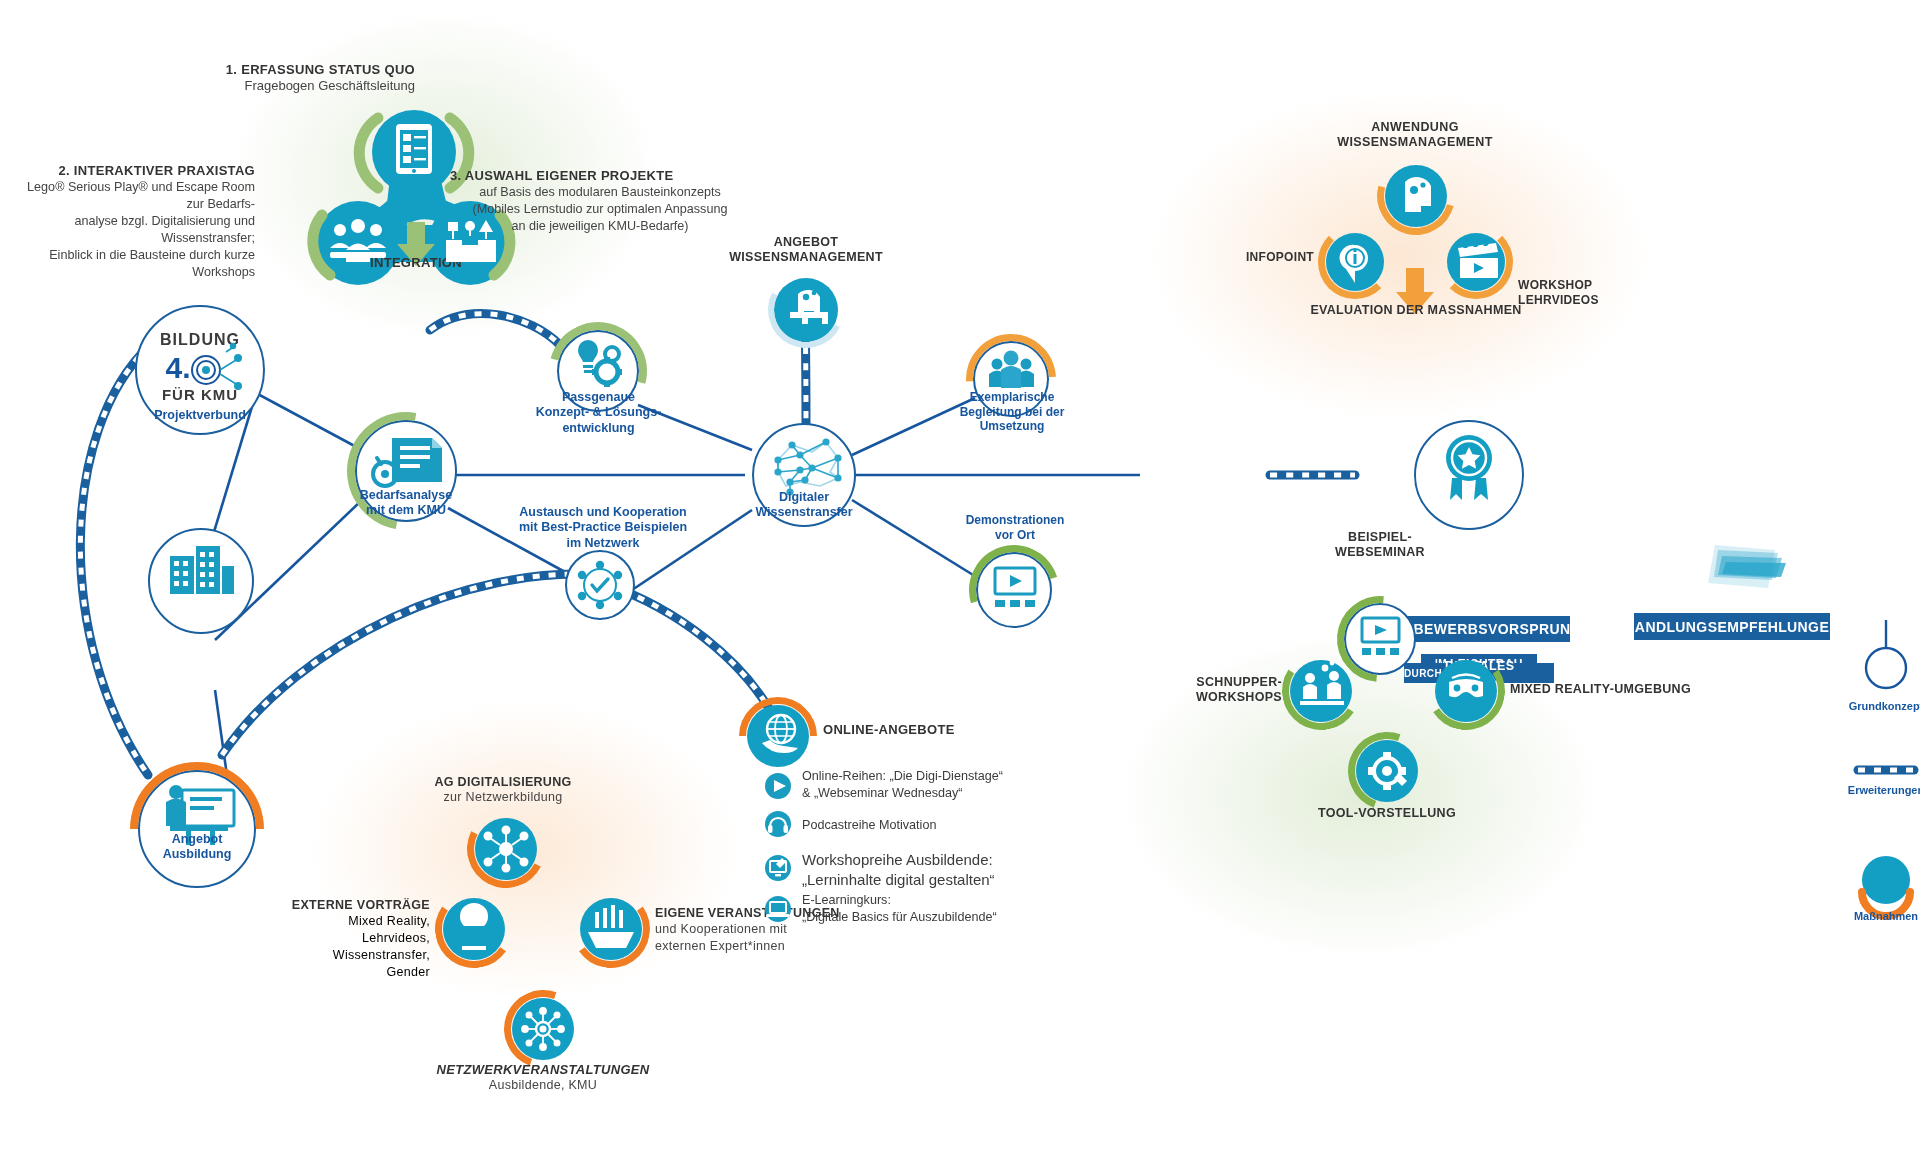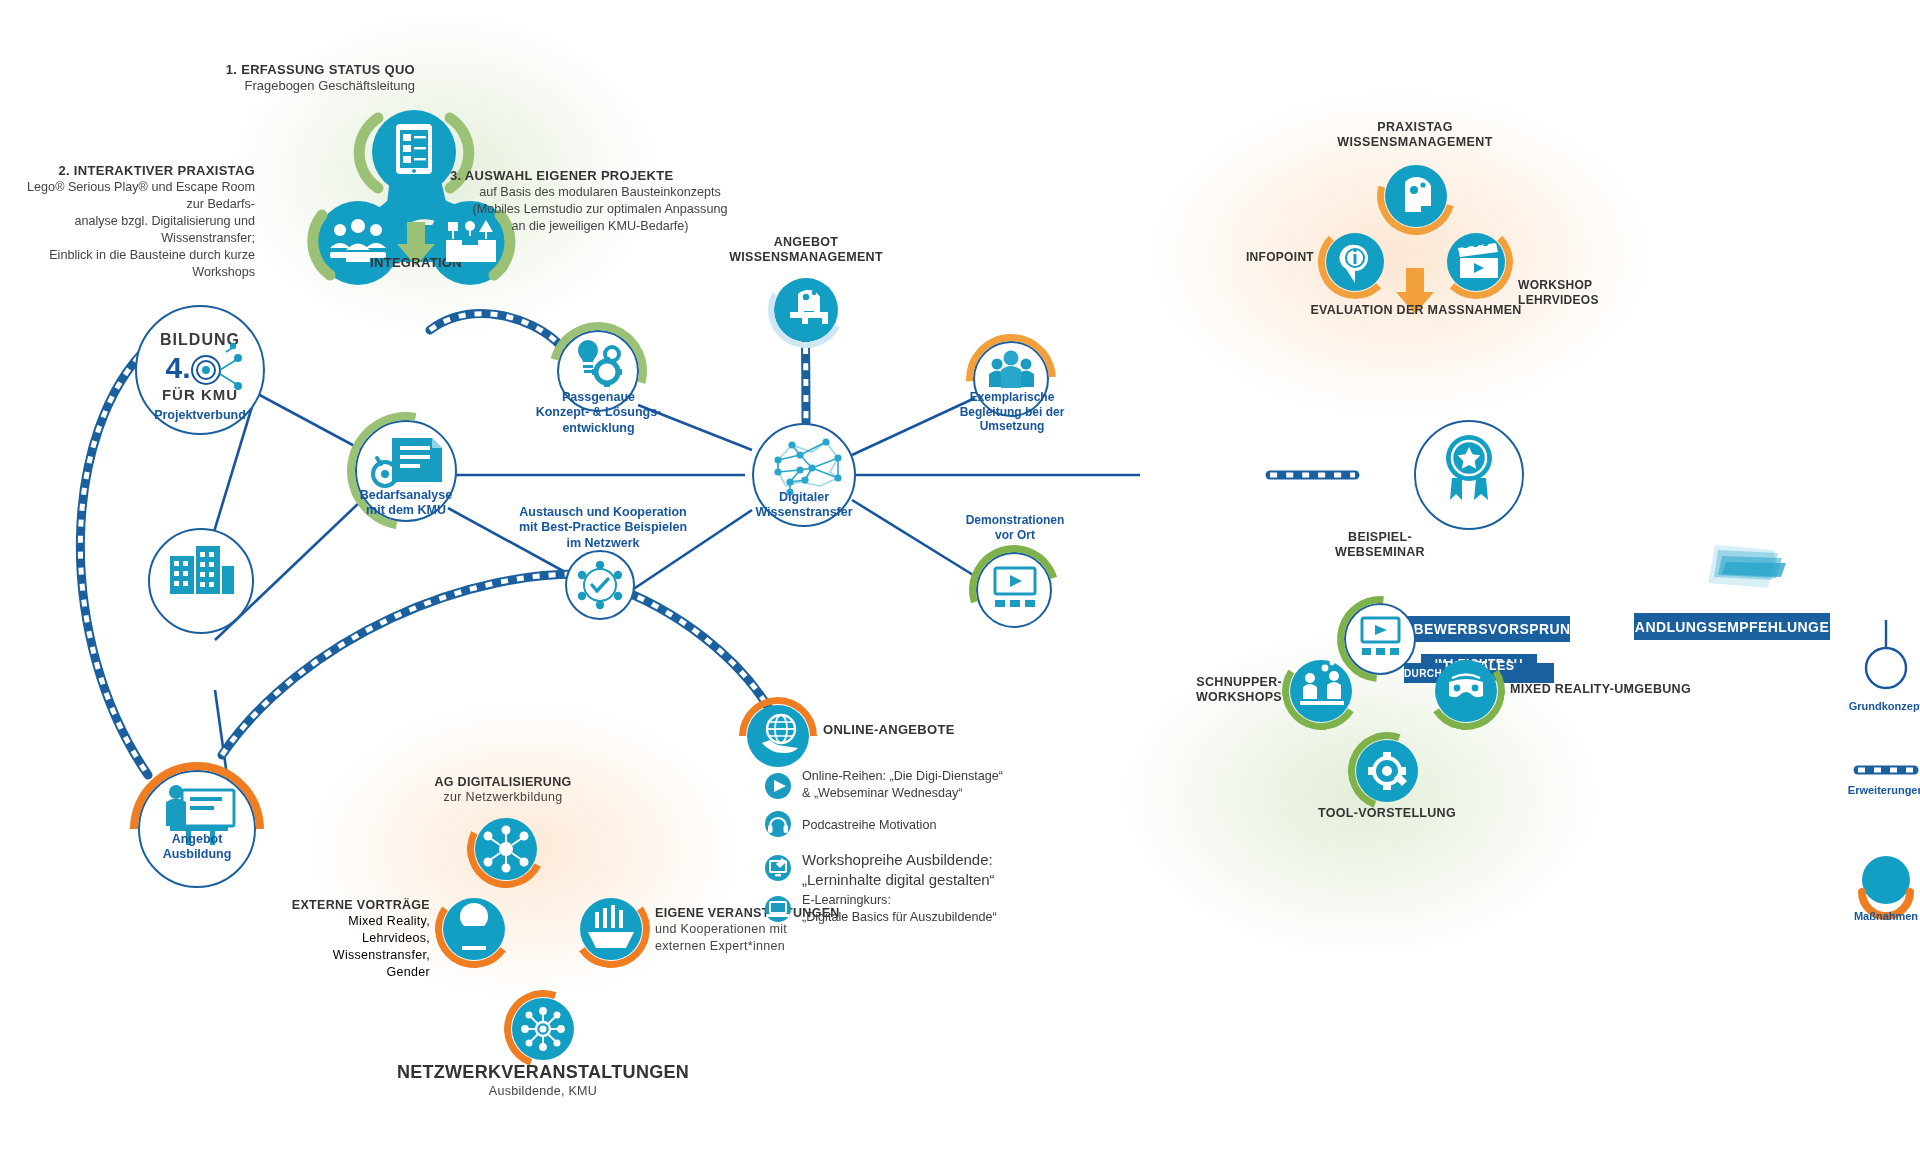--- a/index.html
+++ b/index.html
@@ -401,21 +401,21 @@
       <rect x="995" y="568" width="40" height="26" rx="2" fill="none" stroke="#1a9cc0" stroke-width="3"></rect>
       <path d="M1010,575 L1022,581 L1010,587 Z"></path>
       <rect x="995" y="600" width="10" height="7"></rect>
         <rect x="1010" y="600" width="10" height="7"></rect>
         <rect x="1025" y="600" width="10" height="7"></rect>
     </g>
   </svg>
   <div class="lbl blue center" style="left:955px;top:513px;width:120px;font-size:12px;white-space:pre-line;">Demonstrationen
 vor Ort</div>
 
-  <div class="lbl cap-bold center" style="left:1295px;top:120px;width:240px;font-size:12.5px;white-space:pre-line;letter-spacing:.4px;">PRAXISTAG
+  <div class="lbl cap-bold center" style="left:1295px;top:120px;width:240px;font-size:12.5px;white-space:pre-line;letter-spacing:.4px;">ANWENDUNG
 WISSENSMANAGEMENT</div>
 
   <div class="node filled" style="left:1385px;top:165px;width:62px;height:62px;"></div>
   <div class="arc" style="left:1377px;top:157px;width:78px;height:78px;border:7px solid transparent;
               border-bottom-color:#f2a03c;border-left-color:#f2a03c;transform:rotate(-30deg);"></div>
   <svg class="layer">
     <g fill="#ffffff">
       <path d="M1405,182 a16,16 0 0 1 26,4 l0,20 l-10,0 l0,6 l-16,0 z"></path>
       <circle cx="1414" cy="190" r="4" fill="#139ec4"></circle>
       <circle cx="1423" cy="185" r="2.6" fill="#139ec4"></circle>
@@ -577,21 +577,21 @@
         <line x1="548" y1="1034" x2="555" y2="1041"></line>
           <circle cx="557" cy="1043" r="2.6"></circle>
         <line x1="538" y1="1034" x2="531" y2="1041"></line>
           <circle cx="529" cy="1043" r="2.6"></circle>
         <line x1="538" y1="1024" x2="531" y2="1017"></line>
           <circle cx="529" cy="1015" r="2.6"></circle>
       </g>
     </g>
   </svg>
   <div class="lbl cap-bold center" style="left:388px;top:1062px;width:310px;">
-    <div style="font-size:18px;letter-spacing:.3px;">NETZWERKVERANSTALTUNGEN</div>
+    <div style="font-size:13px;letter-spacing:.3px;font-style:italic;">NETZWERKVERANSTALTUNGEN</div>
     <div style="font-size:12.5px;font-weight:normal;color:#444;">Ausbildende, KMU</div>
   </div>
 
   <div class="node filled" style="left:747px;top:705px;width:62px;height:62px;"></div>
   <div class="arc" style="left:739px;top:697px;width:78px;height:78px;border:7px solid transparent;
               border-top-color:#f07d22;border-left-color:#f07d22;transform:rotate(45deg);"></div>
   <svg class="layer">
     <g>
       <circle cx="781" cy="729" r="14" fill="none" stroke="#fff" stroke-width="2.4"></circle>
       <ellipse cx="781" cy="729" rx="6" ry="14" fill="none" stroke="#fff" stroke-width="1.8"></ellipse>

